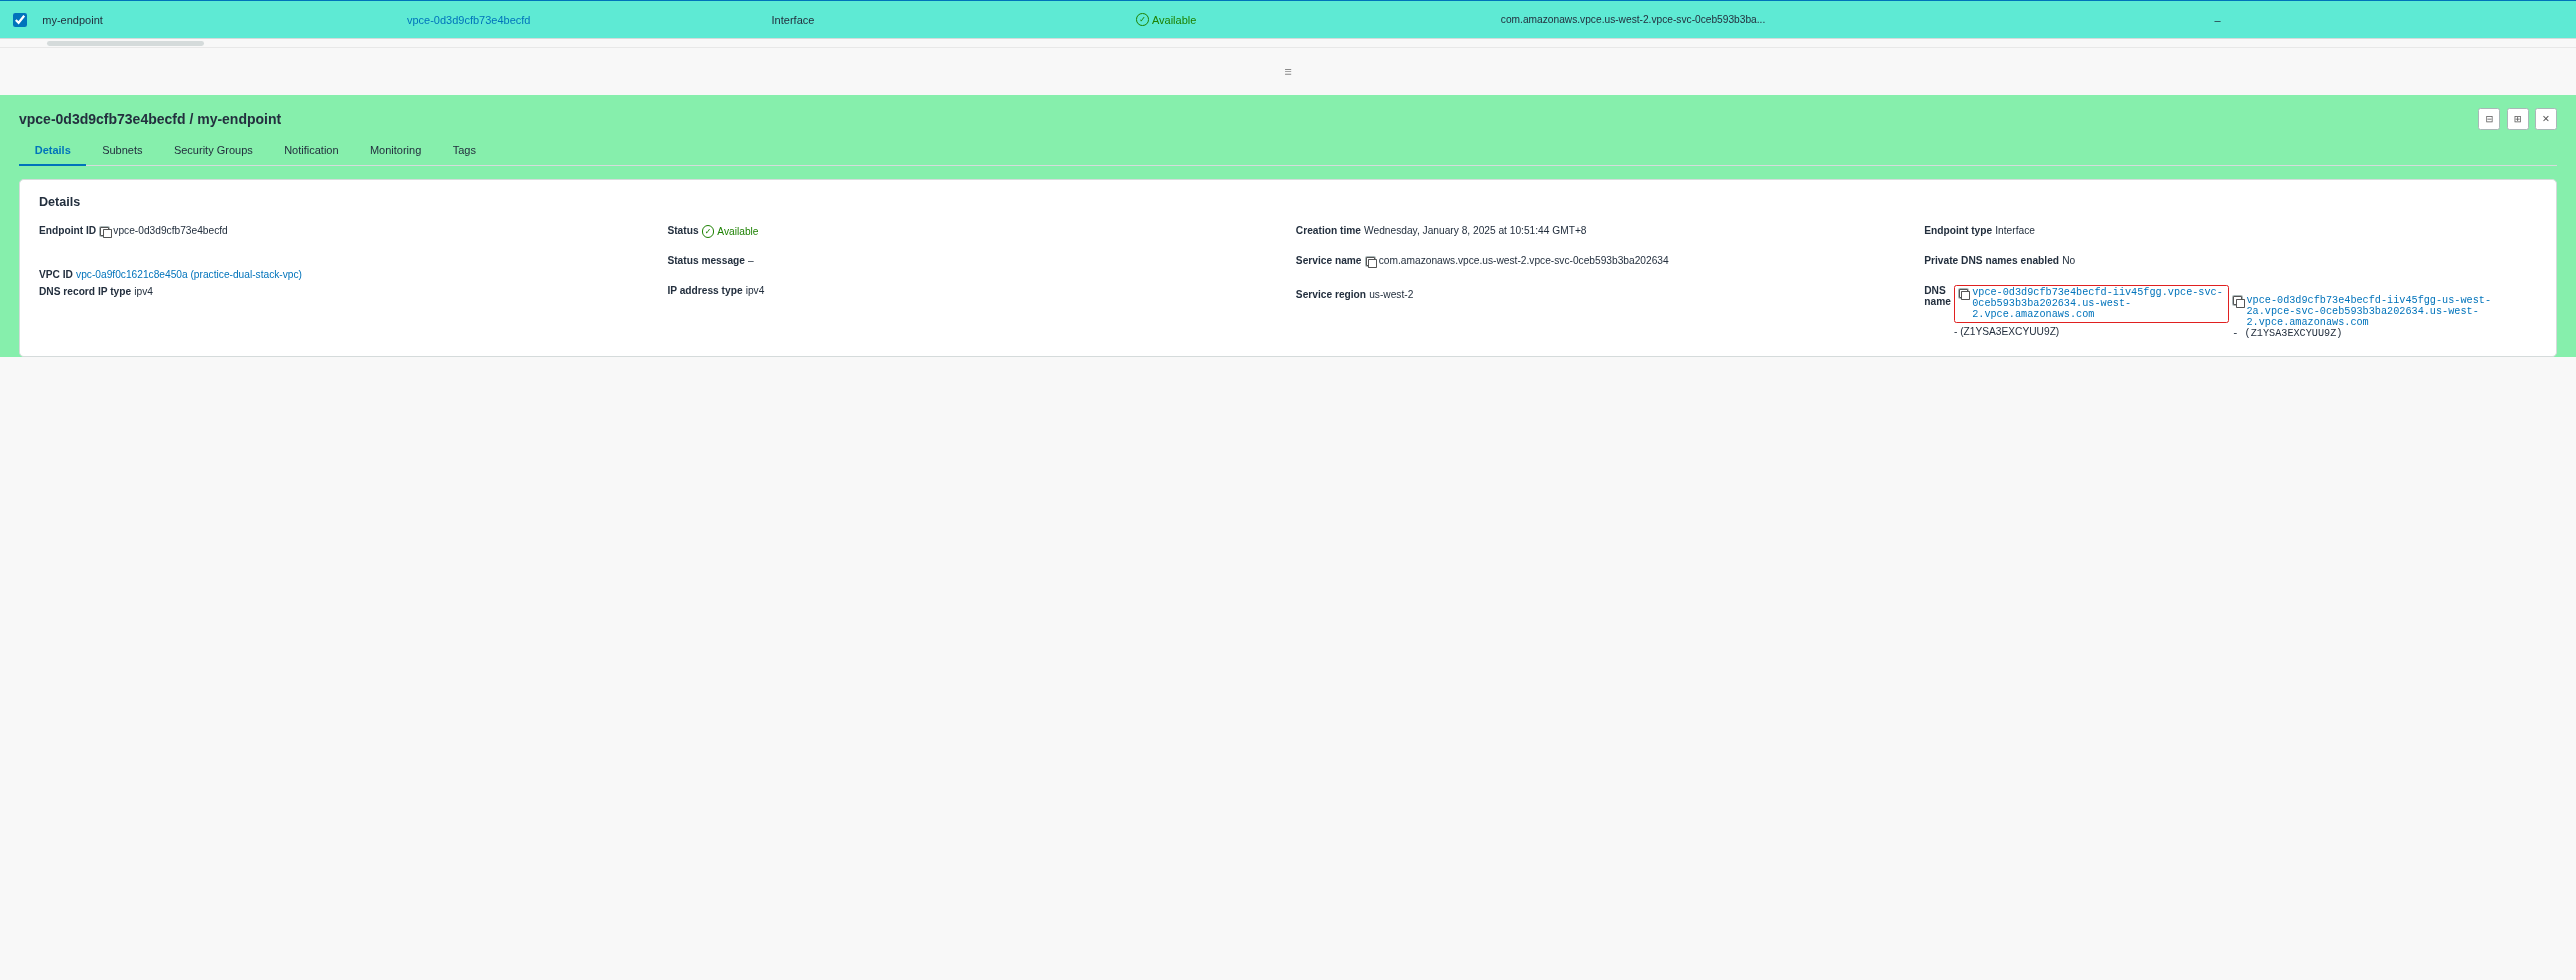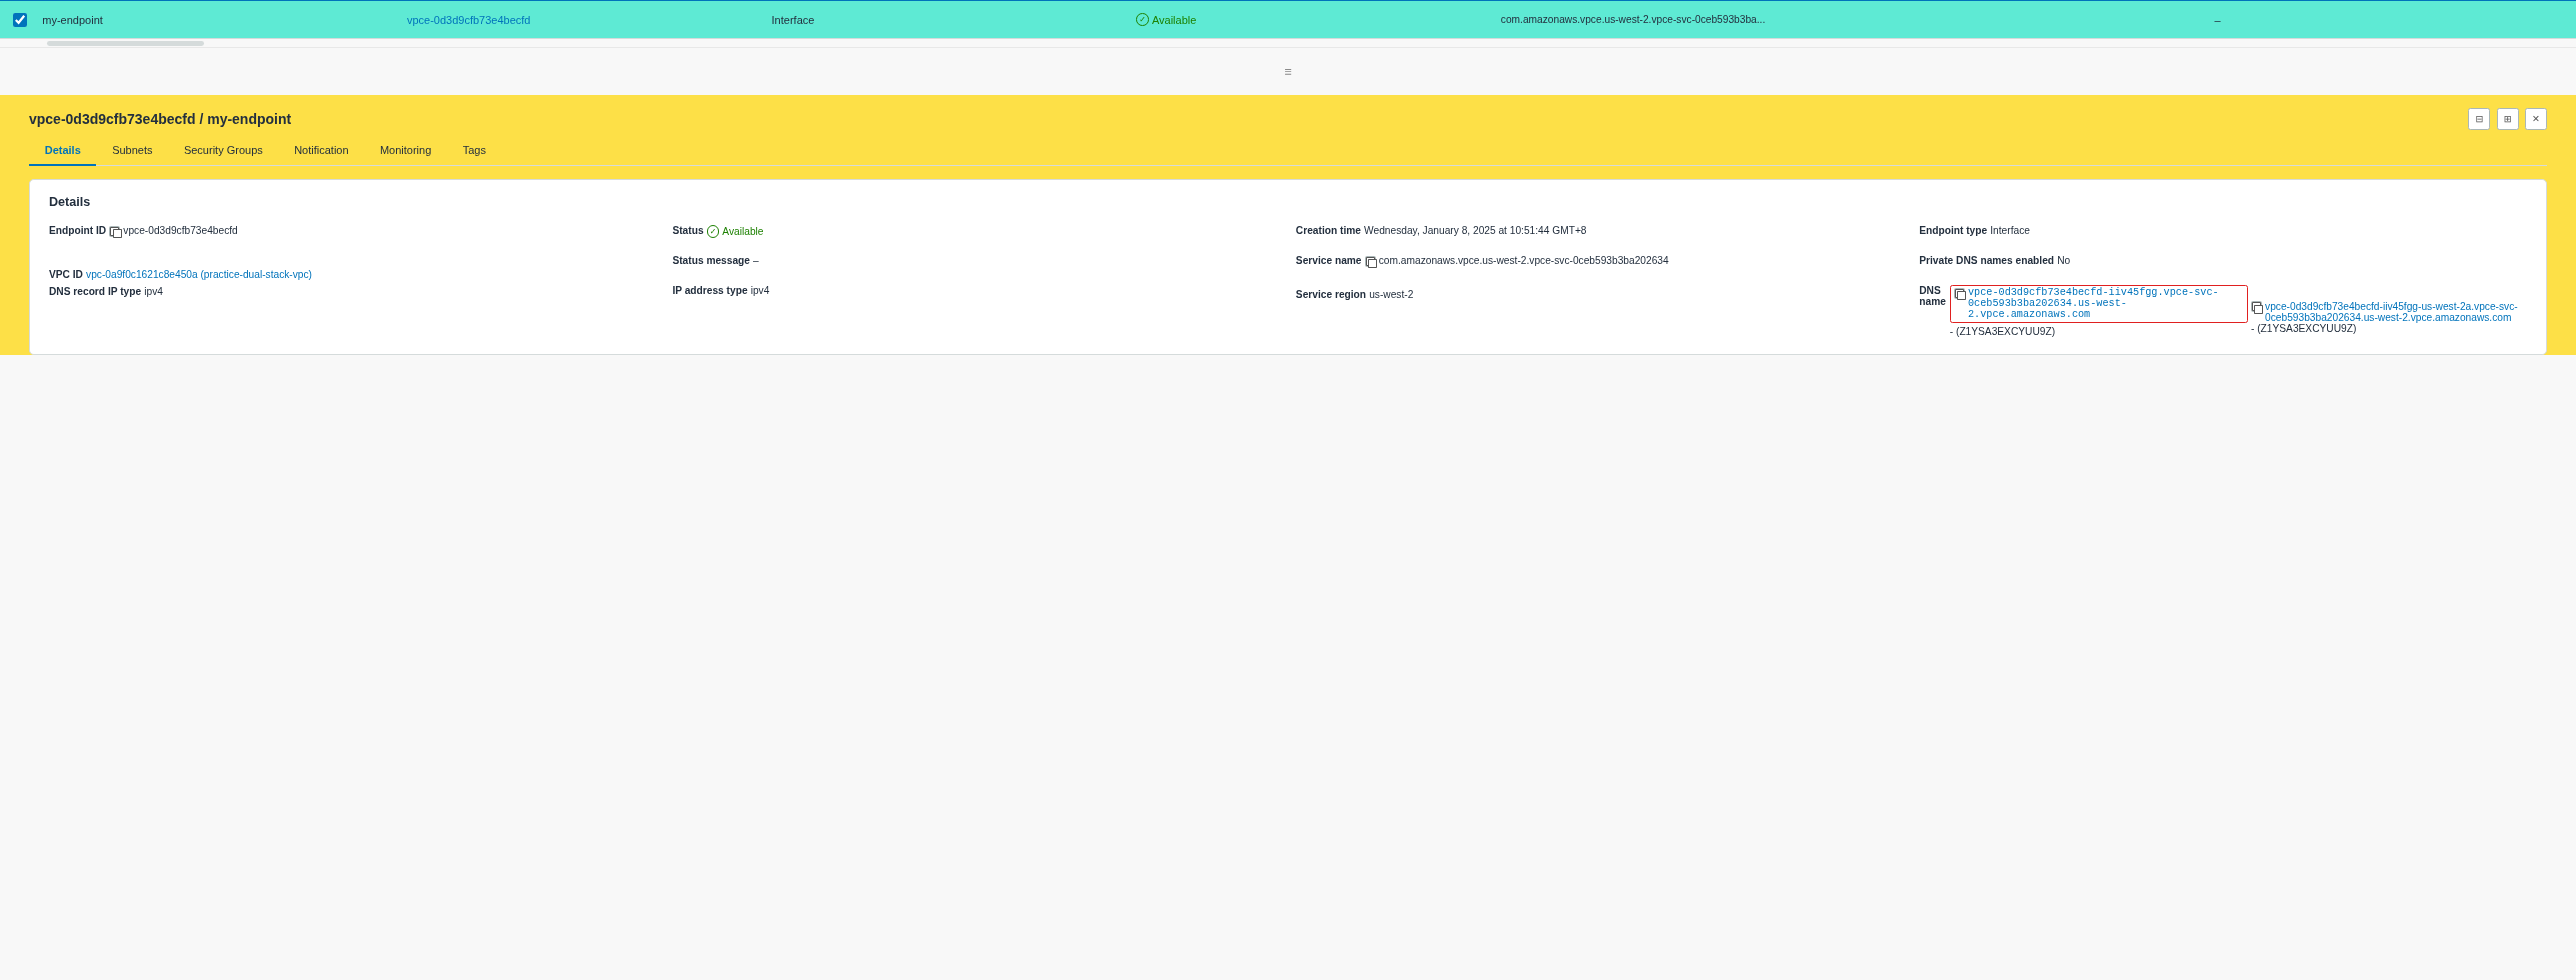--- a/index.html
+++ b/index.html
@@ -98,22 +98,22 @@
       justify-content: center;
     }
 
     .drag-handle {
       color: #8a8a8a;
       font-size: 12.6px;
     }
 
     
     .detail-panel {
-      background: #fde047;
-      padding: 0 29px;
+      background: #86efac;
+      padding: 0 19px;
     }
 
     .panel-header {
       display: flex;
       align-items: center;
       justify-content: space-between;
       padding: 12.6px 0 6.3px 0;
     }
 
     .panel-title {
@@ -410,21 +410,21 @@
 
         <div class="detail-field" style="margin-top:15.7px;">
           <div class="detail-label">DNS name</div>
           <div>
             <div class="dns-highlighted">
               <span class="copy-icon"></span>
               <span class="dns-text">vpce-0d3d9cfb73e4becfd-iiv45fgg.vpce-svc-0ceb593b3ba202634.us-west-2.vpce.amazonaws.com</span>
             </div>
             <div class="dns-entry">- (Z1YSA3EXCYUU9Z)</div>
           </div>
-          <div class="dns-entry" style="margin-top:16px;">
+          <div class="dns-entry" style="margin-top:10px;font-family:Liberation Mono, monospace;">
             <div class="dns-entry-link">
               <span class="copy-icon"></span>
               <span>vpce-0d3d9cfb73e4becfd-iiv45fgg-us-west-2a.vpce-svc-0ceb593b3ba202634.us-west-2.vpce.amazonaws.com</span>
             </div>
             <div>- (Z1YSA3EXCYUU9Z)</div>
           </div>
         </div>
       </div>
 
     </div>

